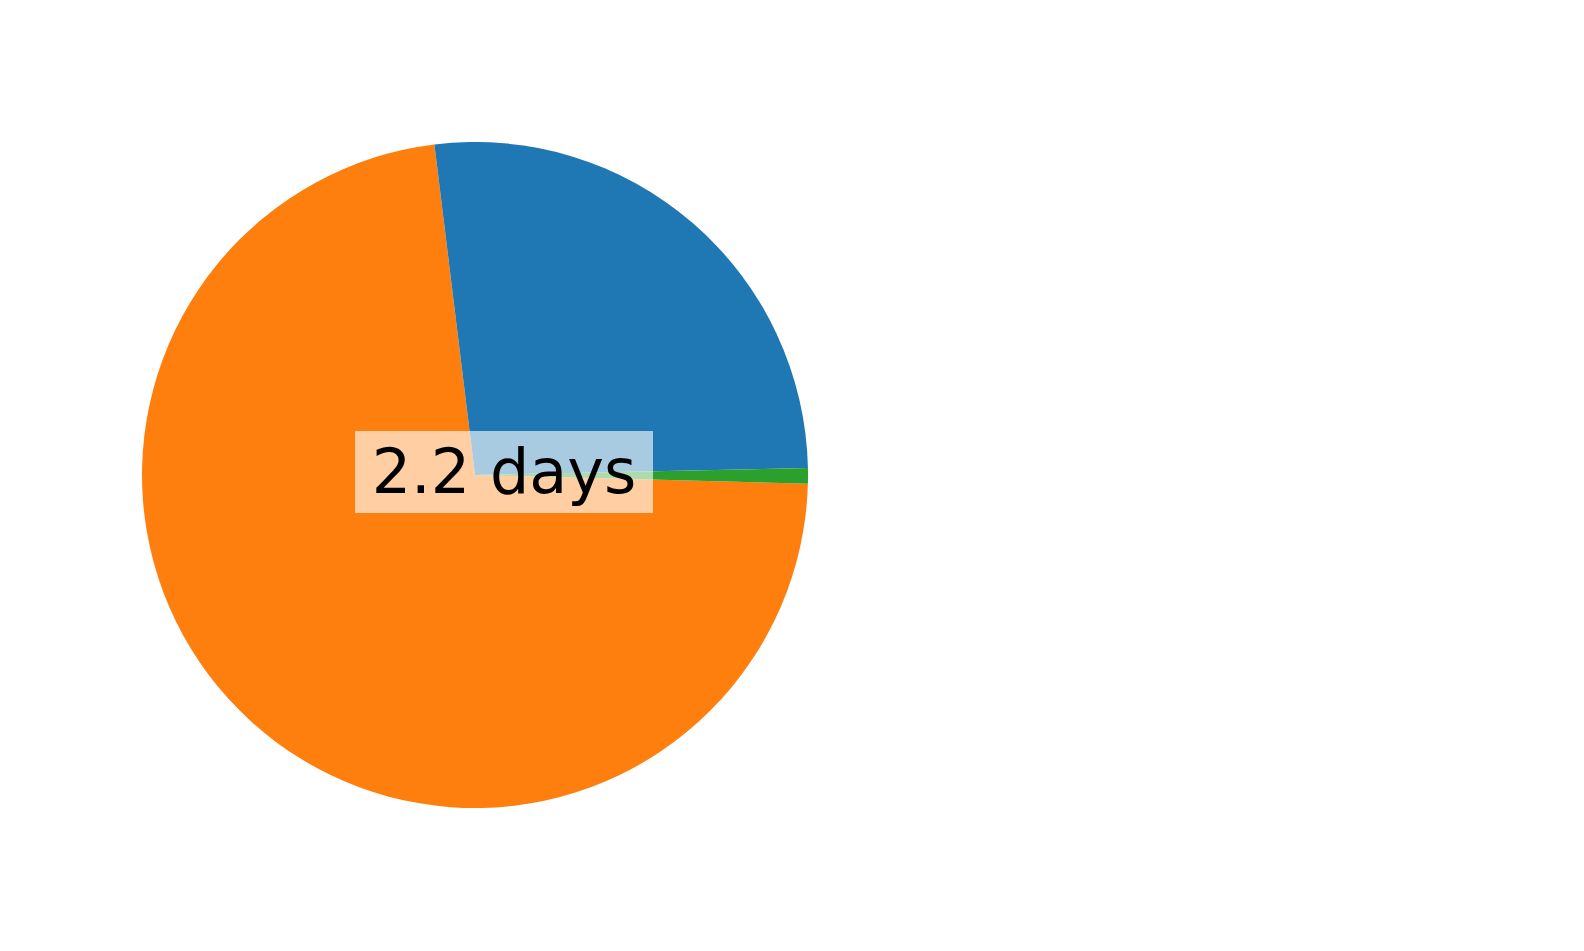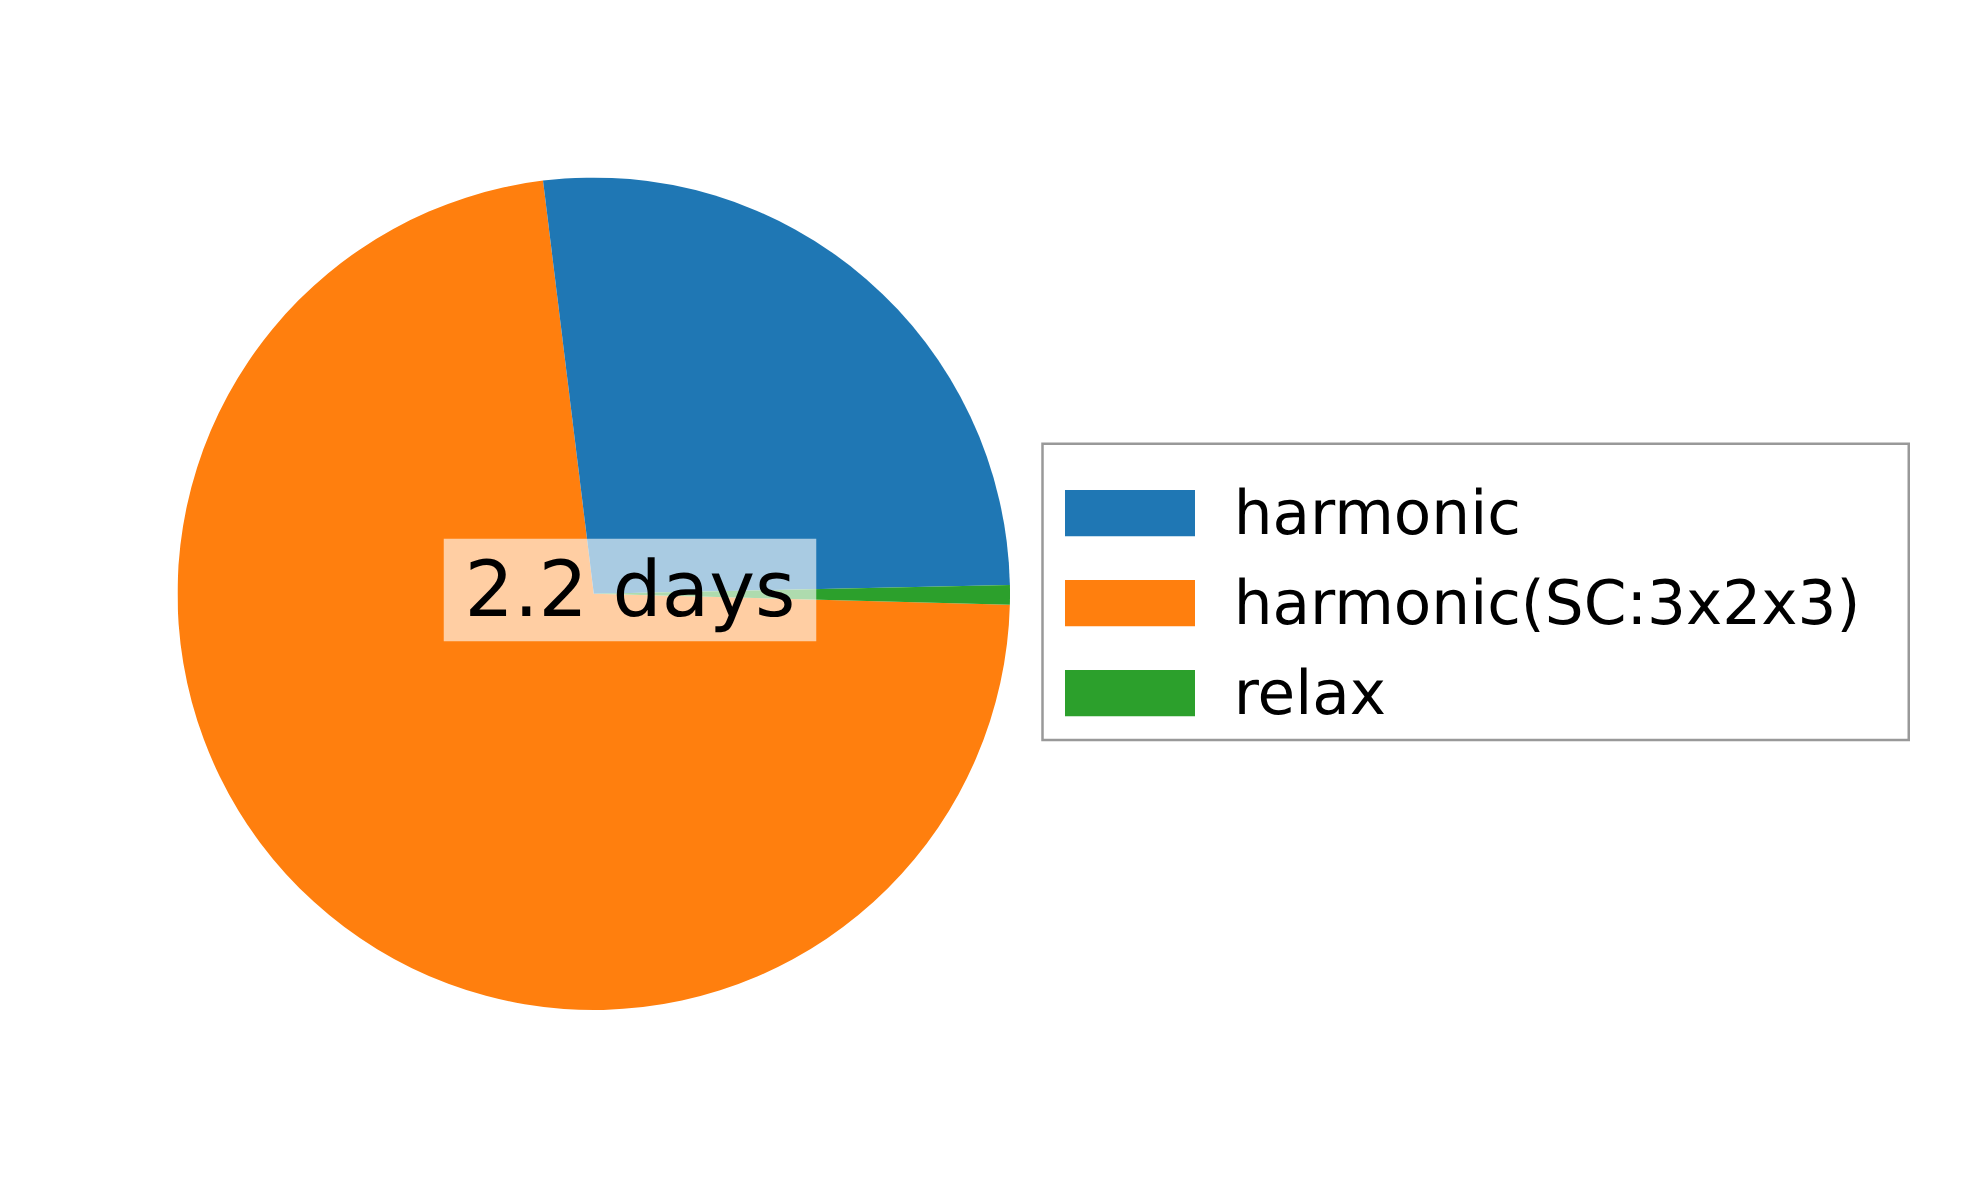--- a/index.html
+++ b/index.html
@@ -104,34 +104,14 @@
       <path id="slice-0" d="M 333 333 L 292.42 2.48 A 333 333 0 0 1 665.93 326.03 Z" fill="#1f77b4"></path>
 
       <path id="slice-2" d="M 333 333 L 665.93 326.03 A 333 333 0 0 1 665.89 341.72 Z" fill="#2ca02c"></path>
     </svg>
   </div>
 
   <div id="center-label" style="background: rgba(255, 255, 255, 0.62); margin-left: 30px;">
     <span class="label-text">2.2 days</span>
   </div>
 
-  <div id="legend" style="border-color: rgb(153, 153, 153); background: rgb(255, 255, 255);">
-    <div id="legend-items">
-
-      <div class="legend-row">
-        <span class="legend-swatch" id="sw0" style="background: rgb(31, 119, 180);"></span>
-        <span class="legend-label">harmonic</span>
-      </div>
-
-      <div class="legend-row">
-        <span class="legend-swatch" id="sw1" style="background: rgb(255, 127, 14);"></span>
-        <span class="legend-label">harmonic(SC:3x2x3)</span>
-      </div>
-
-      <div class="legend-row">
-        <span class="legend-swatch" id="sw2" style="background: rgb(44, 160, 44);"></span>
-        <span class="legend-label">relax</span>
-      </div>
-
-    </div>
-  </div>
 
 </div>
 
 </body></html>

